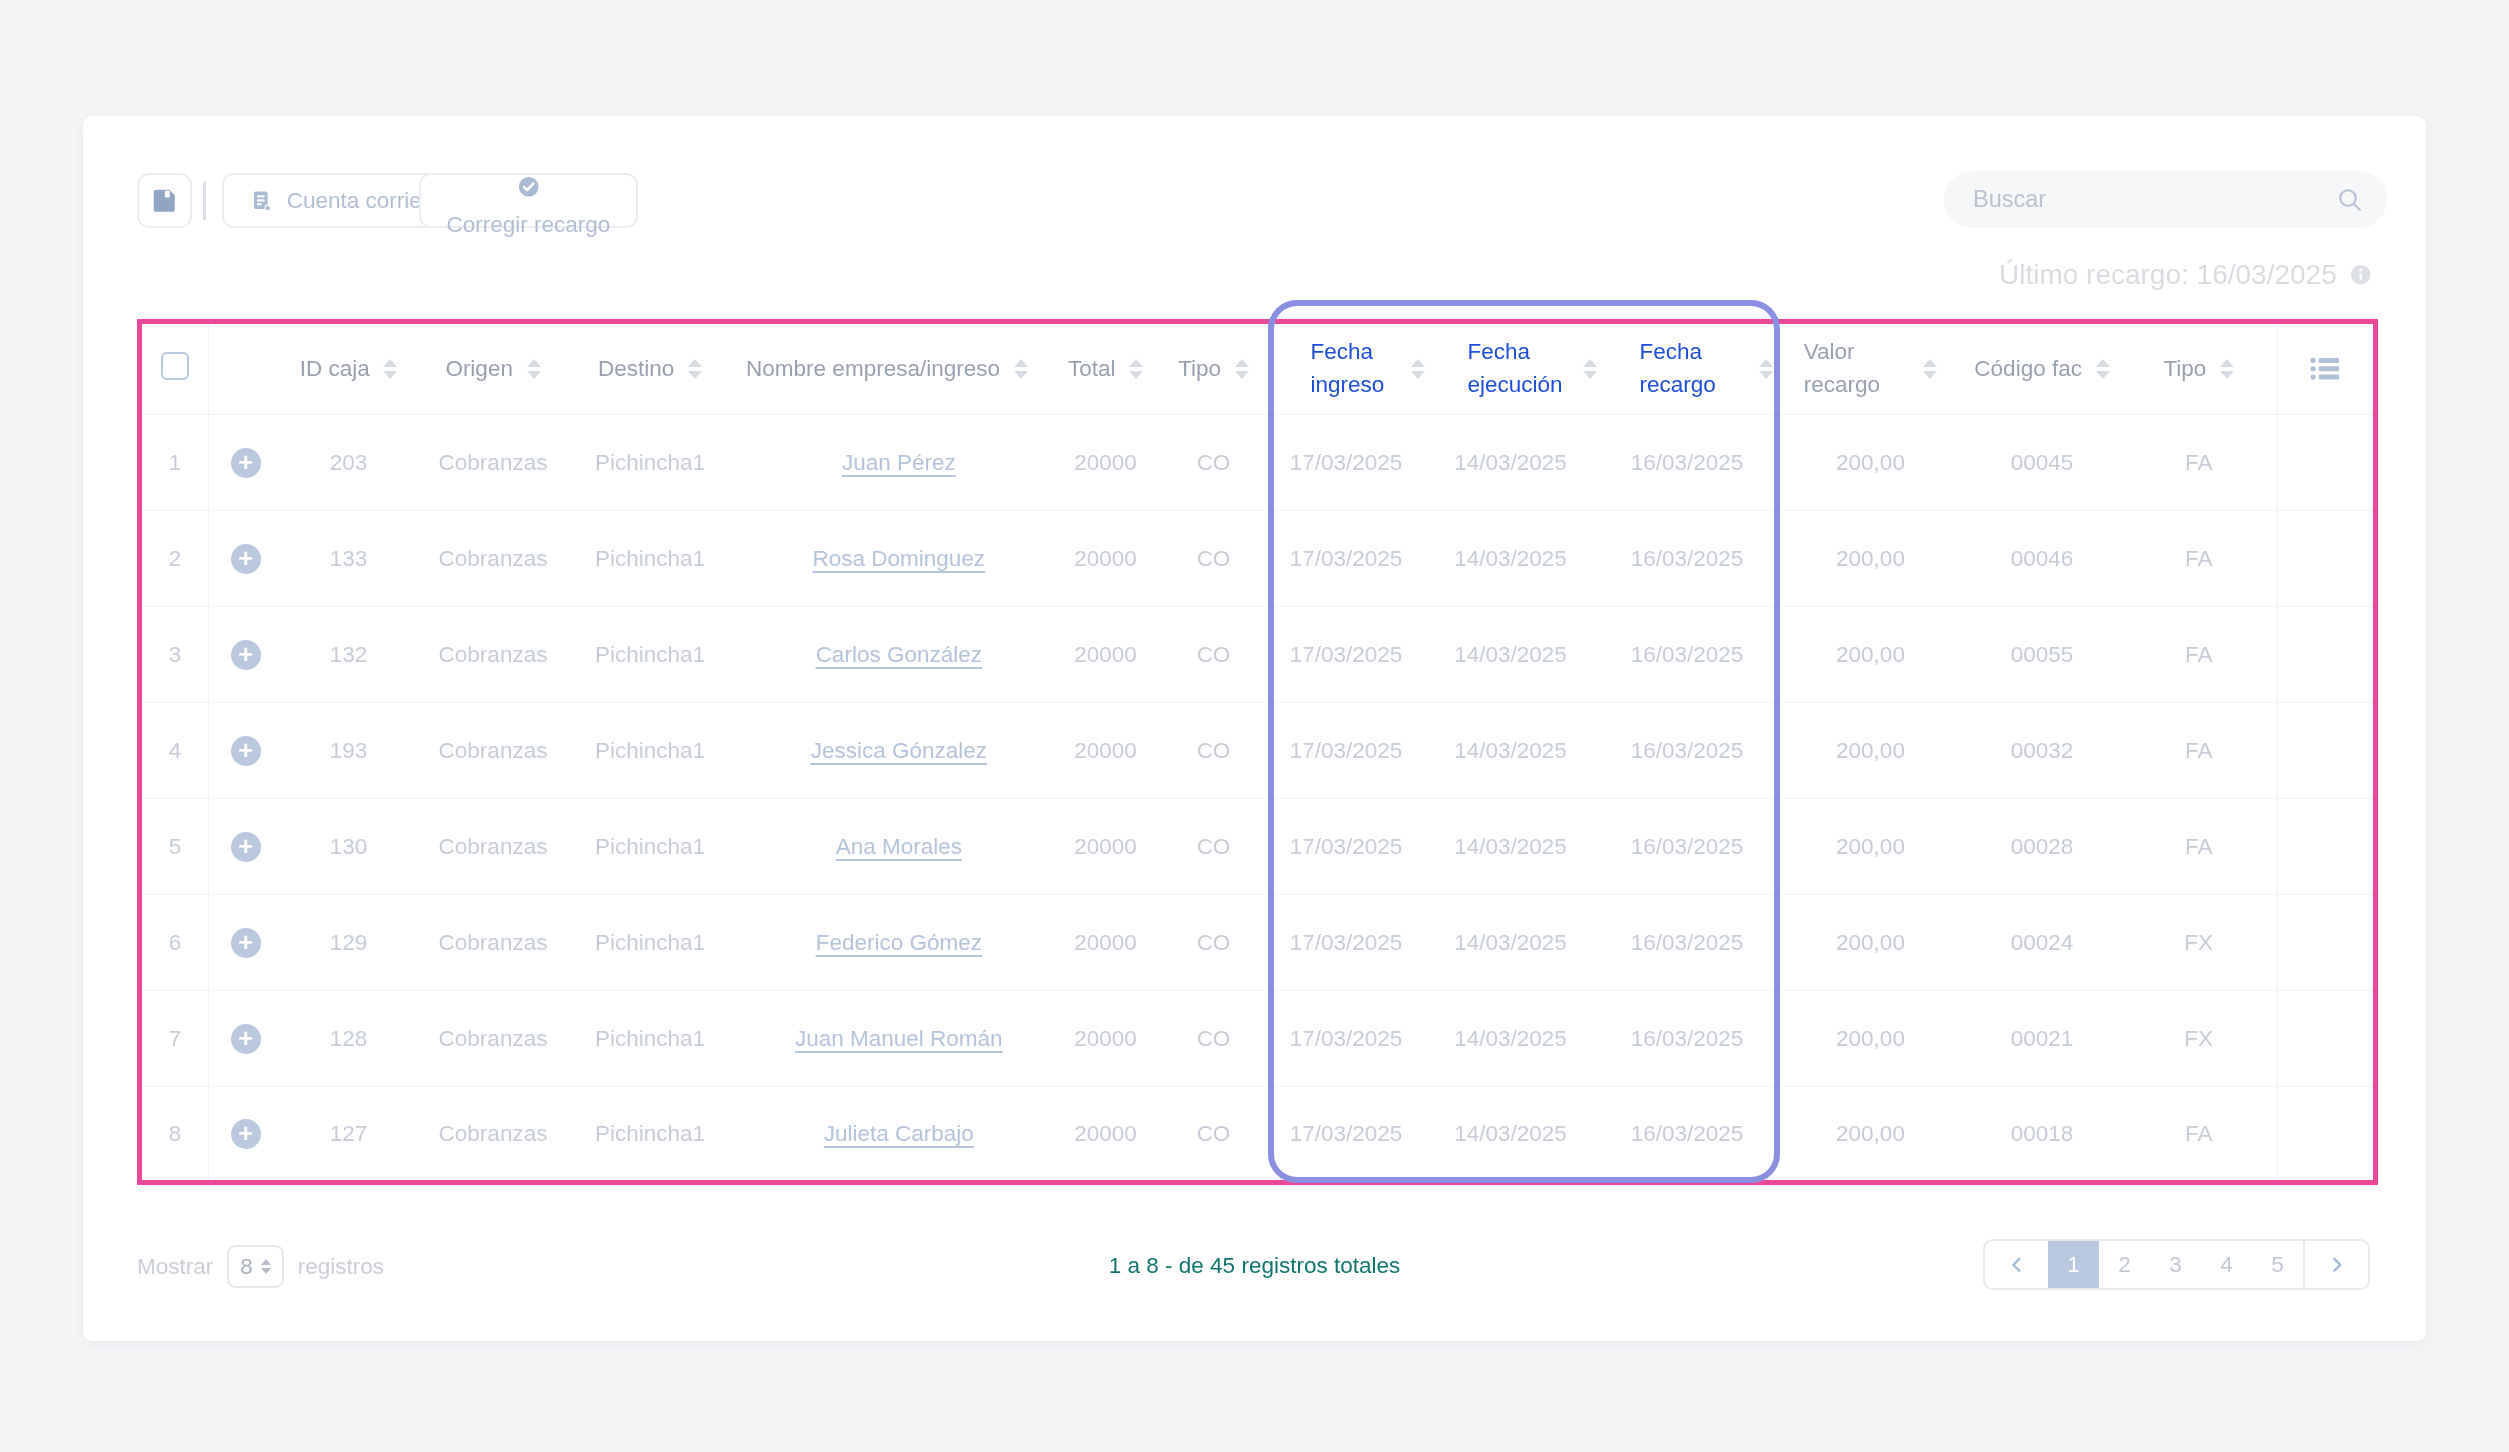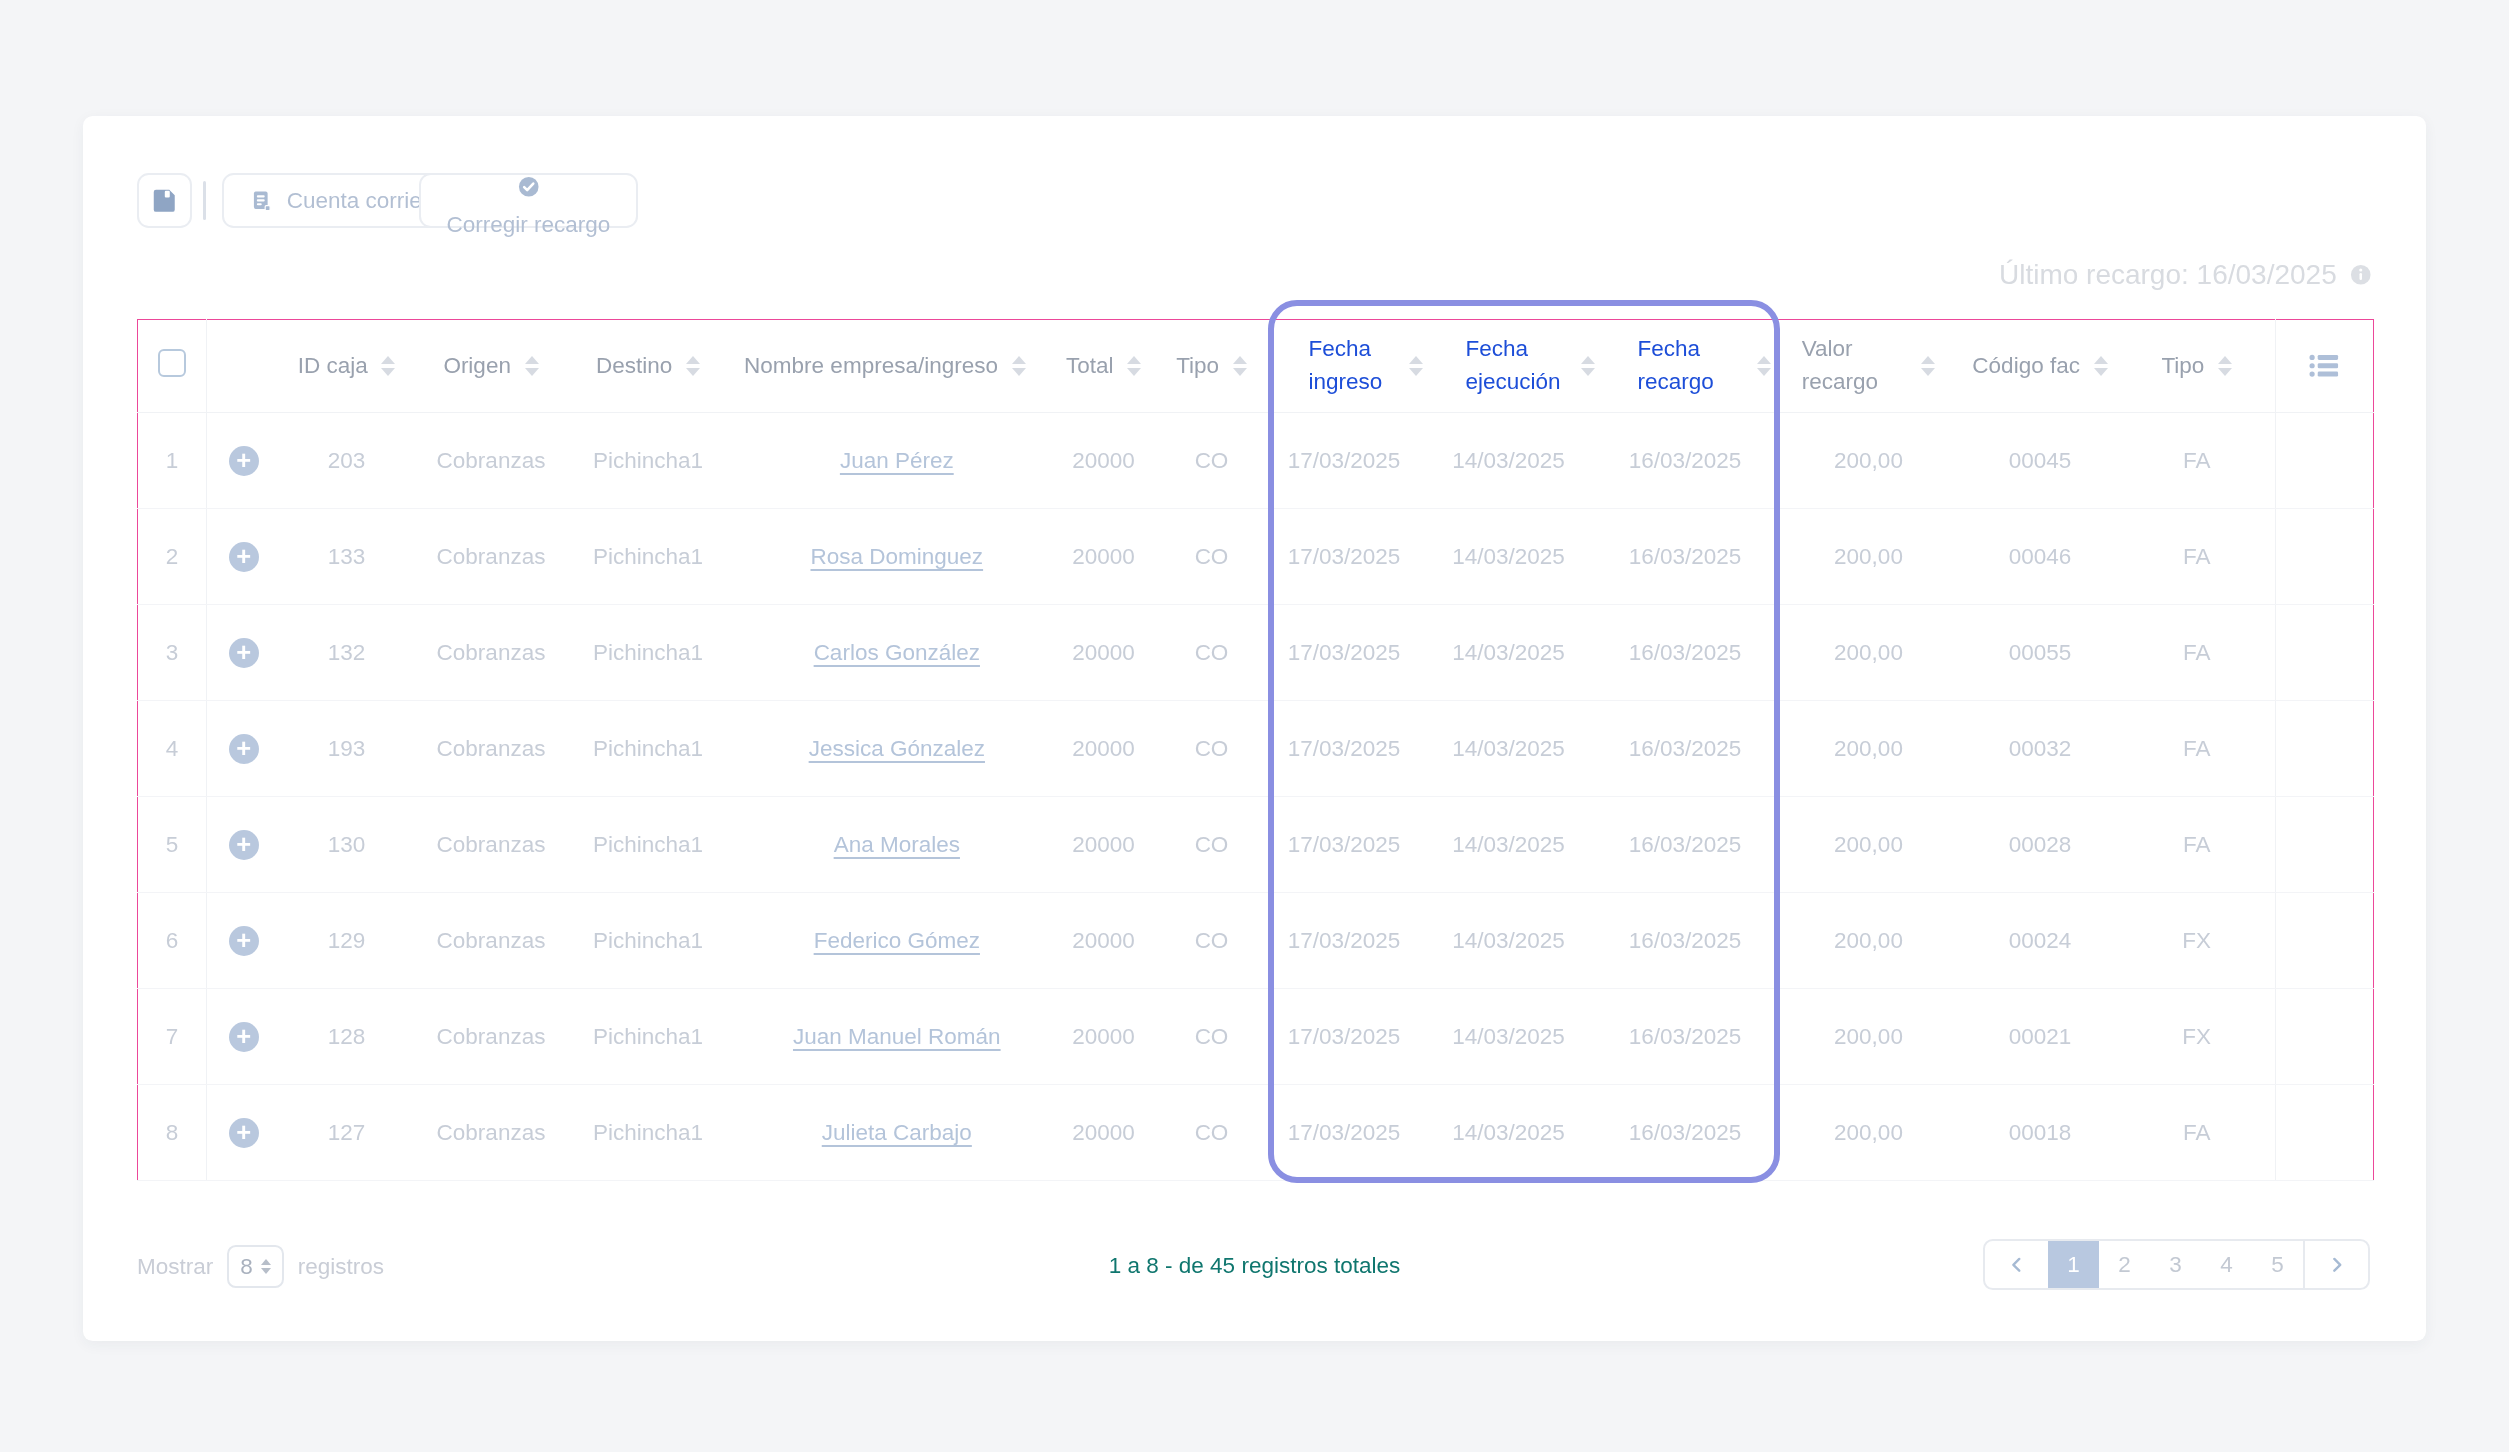--- a/index.html
+++ b/index.html
@@ -33,21 +33,21 @@
     font-size:23.5px; color:#7d8797; font-family:inherit;
   }
   .search input::placeholder { color:#b9c2cf; }
   .last-recargo {
     position:absolute; top:143px; right:54px;
     display:flex; align-items:center; gap:11.8px;
     color:#d8dbe0; font-size:28px;
   }
   
   .table-wrap { position:absolute; left:54px; top:203px; width:2235px; }
-  table.grid { border-collapse:collapse; table-layout:fixed; width:2235px; border:1px solid #ec4899; }
+  table.grid { border-collapse:collapse; table-layout:fixed; width:2235px; border:5px solid #ec4899; }
   .grid th, .grid td { font-weight:400; }
   .grid thead th {
     height:93px; border-bottom:1px solid #f0f2f5;
     color:#99a1ae; font-size:22.5px; vertical-align:middle;
   }
   .grid tbody td {
     height:96px; border-bottom:1px solid #f3f4f7;
     color:#c7cdd7; font-size:22.5px; text-align:center; vertical-align:middle;
   }
   .hcell { display:flex; align-items:center; justify-content:center; }
@@ -143,20 +143,29 @@
   <button class="btn" style="left:336px;flex-direction:column;">
     <span>
       <svg width="23.5" height="23.5" viewBox="0 0 24 24">
           <circle cx="12" cy="12" r="10" fill="#a9bad2"></circle>
           <path d="M7.3 12.4l3.1 3.1 6.2-6.8" stroke="#fff" stroke-width="2.6" fill="none" stroke-linecap="round" stroke-linejoin="round"></path>
         </svg>
     </span>
     <span>Corregir recargo</span>
   </button>
 
+  <div class="search">
+    <input type="text" placeholder="Buscar" style="">
+    <span>
+      <svg width="27.4" height="27.4" viewBox="0 0 24 24">
+          <circle cx="10.5" cy="10.5" r="6.8" fill="none" stroke="#b6c2d4" stroke-width="1.9"></circle>
+          <line x1="15.6" y1="15.6" x2="21" y2="21" stroke="#b6c2d4" stroke-width="1.9" stroke-linecap="round"></line>
+        </svg>
+    </span>
+  </div>
 
   <div class="last-recargo">
     <span>Último recargo: 16/03/2025</span>
     <span>
       <svg width="23.5" height="23.5" viewBox="0 0 24 24">
           <circle cx="12" cy="12" r="10" fill="#dcdfe4"></circle>
           <circle cx="12" cy="7.2" r="1.6" fill="#fff"></circle>
           <rect x="10.7" y="10.2" width="2.6" height="7.2" rx="1.3" fill="#fff"></rect>
         </svg>
     </span>

